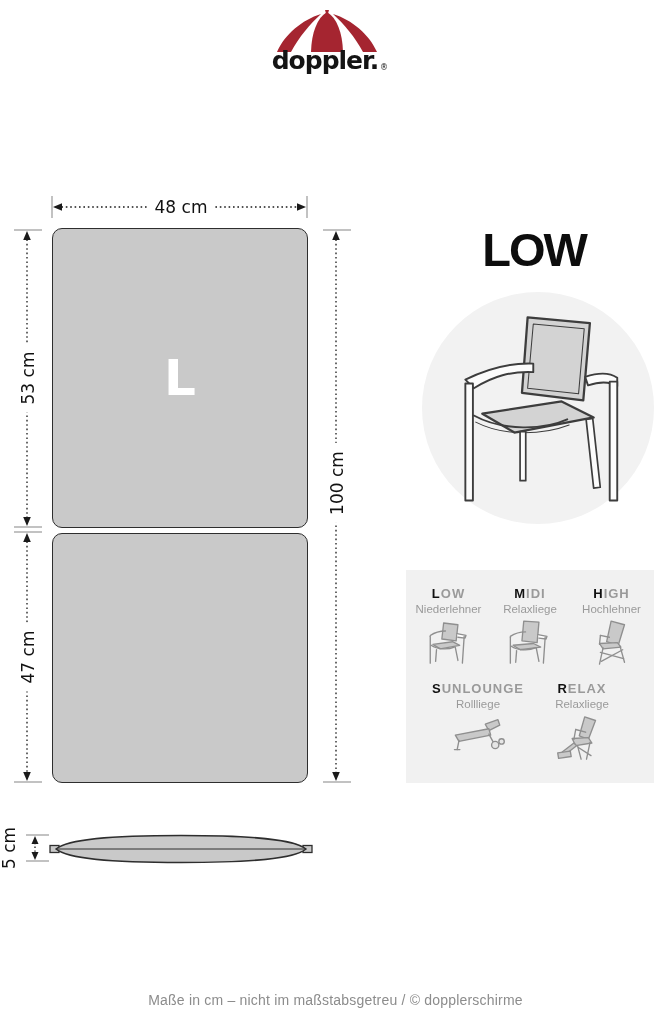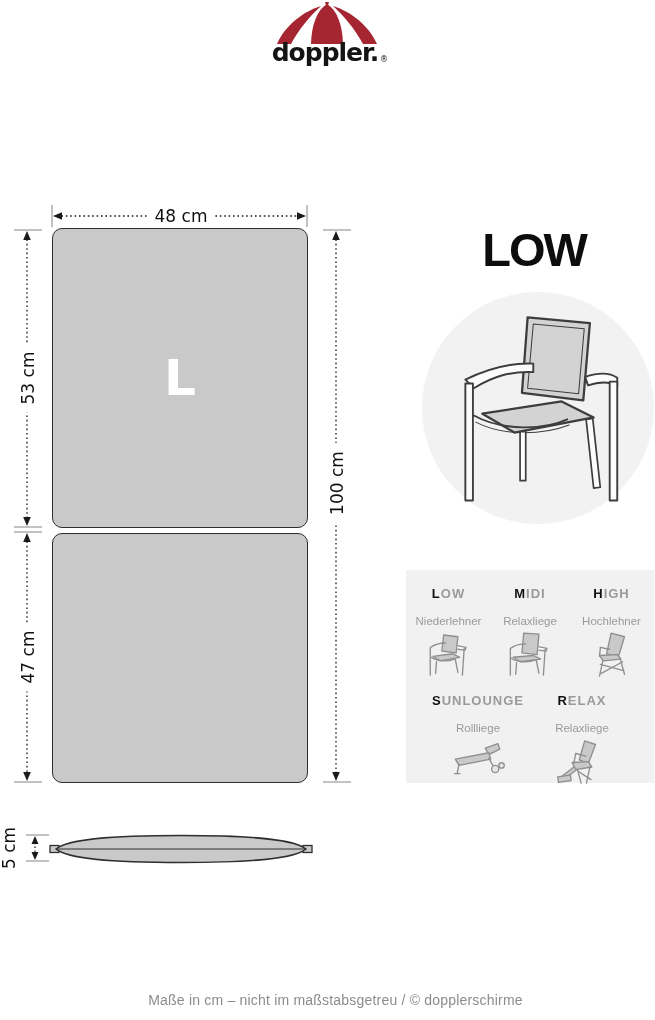--- a/index.html
+++ b/index.html
@@ -3,21 +3,21 @@
 <meta charset="utf-8">
 <style>
   * { margin:0; padding:0; box-sizing:border-box; }
   html,body { background:#ffffff; }
   body { font-family:"Liberation Sans","DejaVu Sans",sans-serif; }
   .page {
     position:relative; width:655px; height:1020px; background:#fff;
     overflow:hidden; margin:0 auto;
   }
   
-  .logo { position:absolute; left:262px; top:2px; width:130px; height:64px;text-decoration:underline; }
+  .logo { position:absolute; left:262px; top:10px; width:130px; height:64px;text-decoration:underline; }
   
   .cushion-part {
     position:absolute; left:52px; width:256px;
     background:#c9c9c9; border:1.5px solid #2e2e2e; border-radius:10px;
   }
   .cushion-back { top:228px; height:300px; display:flex; align-items:center; justify-content:center; }
   .cushion-seat { top:533px; height:250px; }
   .size-letter {
     color:#ffffff; font-family:"DejaVu Sans","Liberation Sans",sans-serif;
     font-weight:bold; font-size:50px; line-height:1;
@@ -53,21 +53,21 @@
     background:#f1f1f1; padding-top:16px;
   }
   .type-row { display:flex; justify-content:space-evenly; }
   .type-row.second { margin-top:14px; justify-content:center; gap:26px; }
   .type-item { display:flex; flex-direction:column; align-items:center; width:78px; }
   .type-title {
     font-size:13px; font-weight:bold; letter-spacing:1px; color:#9a9a9a;
     white-space:nowrap;
   }
   .type-title .lead { color:#111111; }
-  .type-sub { font-size:11.5px; color:#9a9a9a; margin-top:14px; white-space:nowrap; }
+  .type-sub { font-size:11.5px; color:#9a9a9a; margin-top:2px; white-space:nowrap; }
   .type-icon { margin-top:5px; }
   
   .footer {
     position:absolute; left:8px; top:992px; width:655px; text-align:center;
     font-size:14px; color:#8c8c8c; letter-spacing:0.2px;
   }
 </style>
 </head>
 <body>
 
@@ -82,21 +82,21 @@
       <text x="63" y="59" text-anchor="middle" font-family="DejaVu Sans, Liberation Sans, sans-serif" font-weight="bold" font-size="25" letter-spacing="-1" fill="#141414">doppler.</text>
       <text x="118" y="60" font-family="DejaVu Sans, sans-serif" font-size="8" fill="#141414">®</text>
     </svg>
   </div>
 
   <div class="cushion-part cushion-back">
     <span class="size-letter">L</span>
   </div>
   <div class="cushion-part cushion-seat"></div>
 
-  <div class="dim" style="left:40px; top:202px; width:282px; height:28px;">
+  <div class="dim" style="left:40px; top:193px; width:282px; height:28px;">
     <svg width="282" height="28">
       <line x1="12" y1="3" x2="12" y2="25" stroke="#b3b3b3" stroke-width="1.6"></line>
       <line x1="267" y1="3" x2="267" y2="25" stroke="#b3b3b3" stroke-width="1.6"></line>
       <line x1="17" y1="14" x2="262" y2="14" stroke="#1a1a1a" stroke-width="1.3" stroke-dasharray="1.6 2.8"></line>
       <polygon points="13,14 22,10.2 22,17.8" fill="#1a1a1a"></polygon>
       <polygon points="266,14 257,10.2 257,17.8" fill="#1a1a1a"></polygon>
     </svg>
     <span class="dim-label">48 cm</span>
   </div>
 

